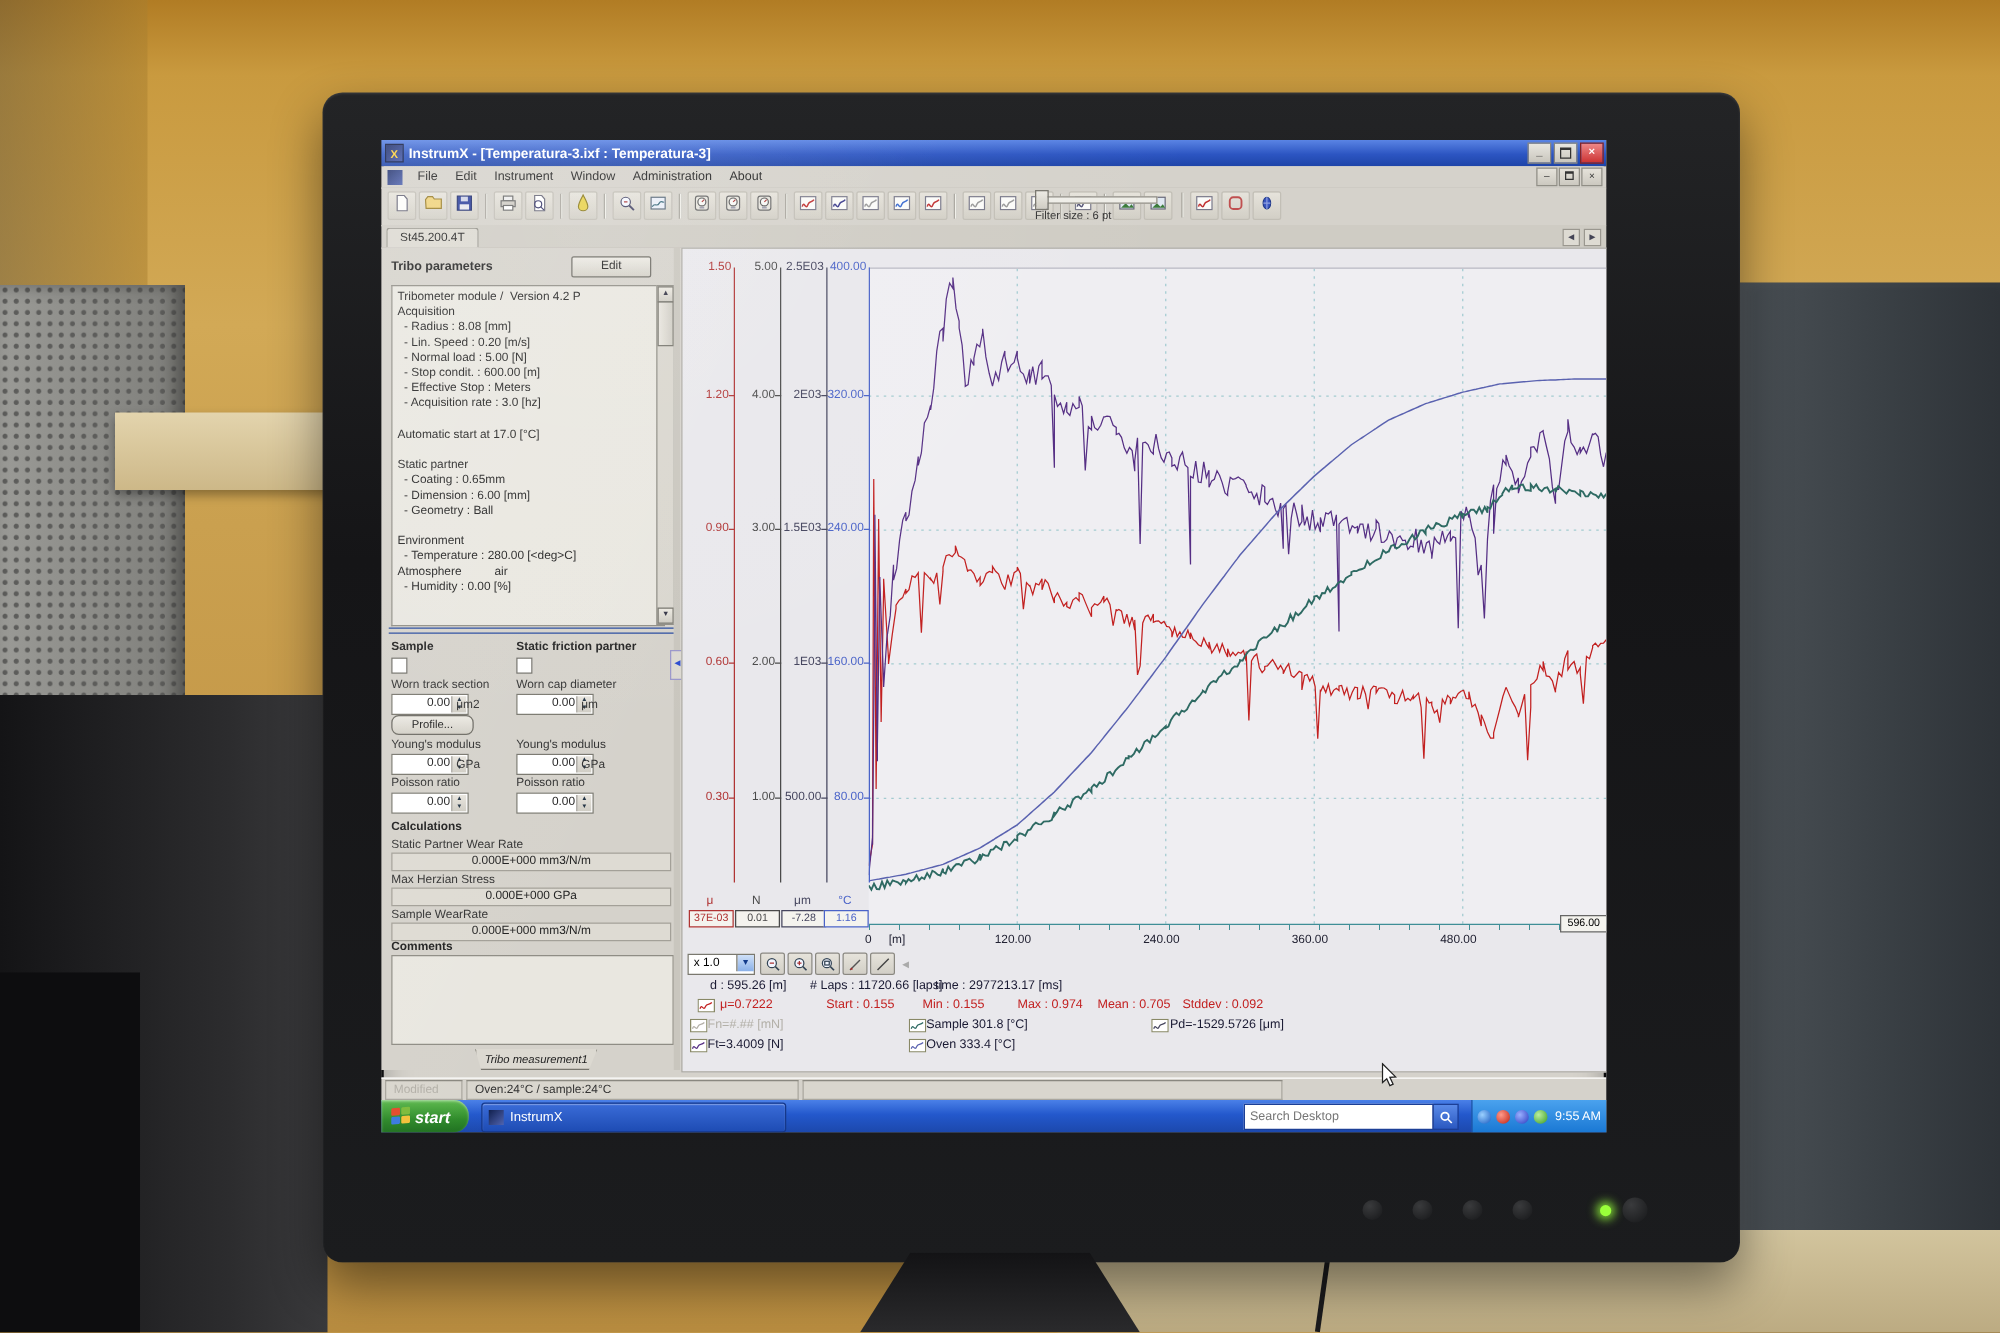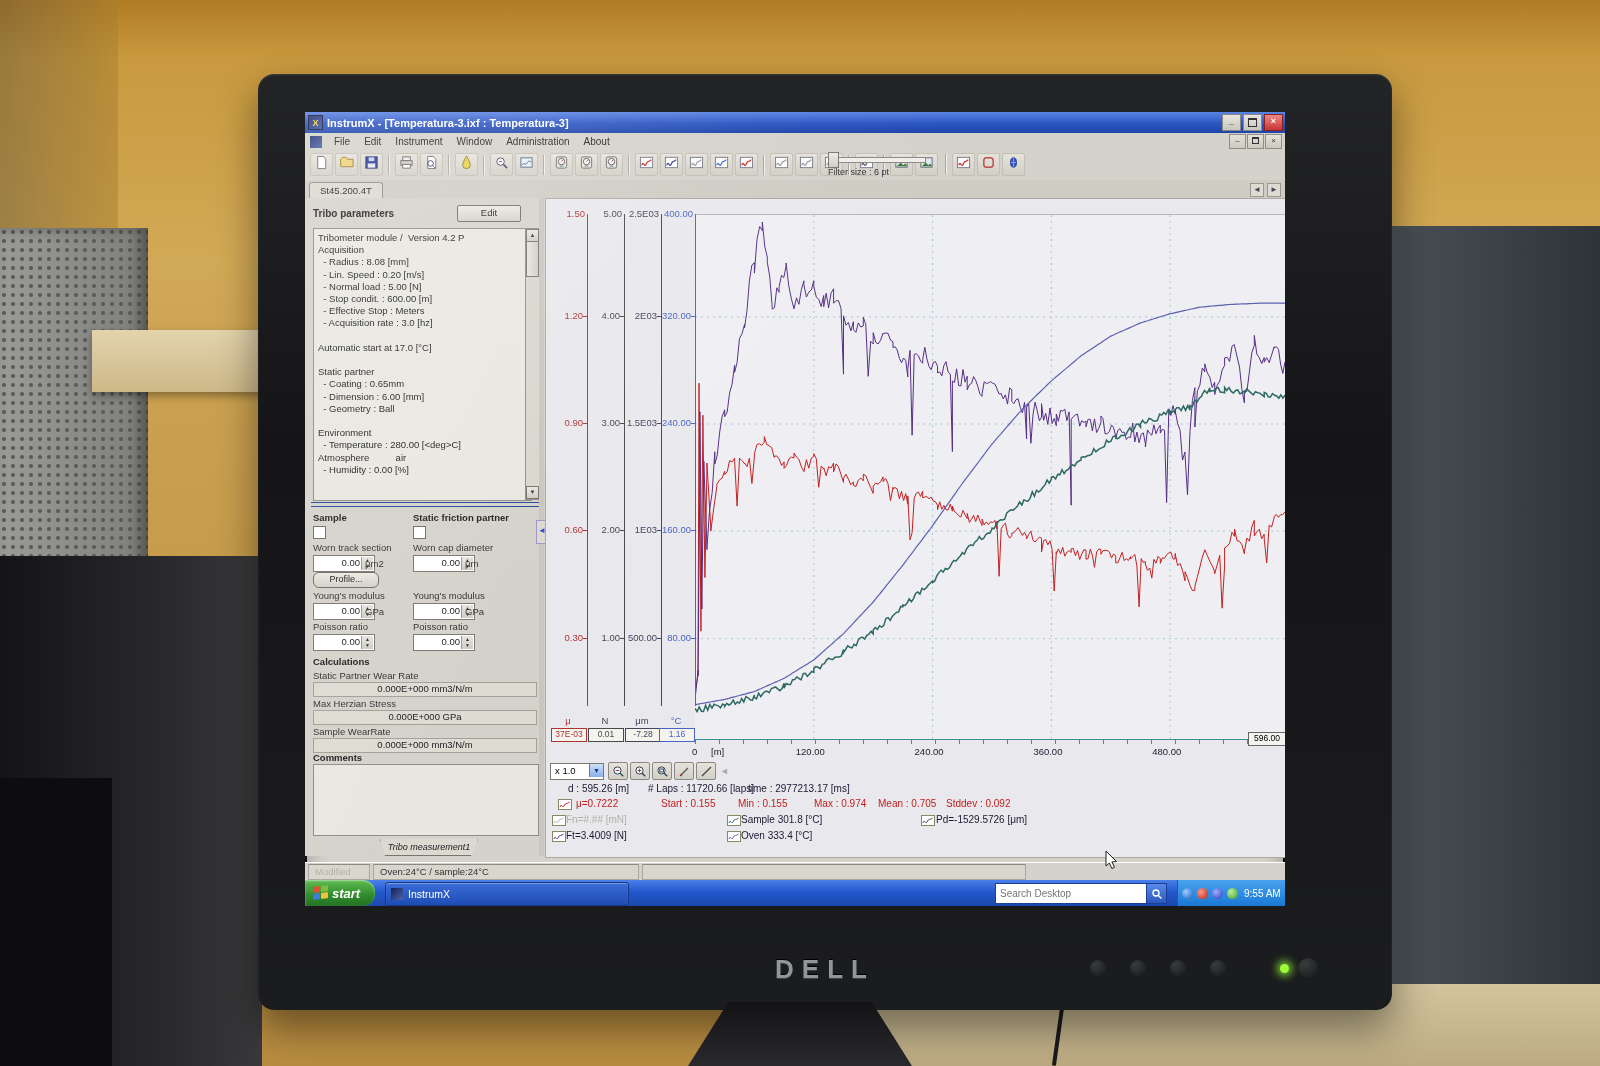--- a/index.html
+++ b/index.html
@@ -598,21 +598,20 @@
           <span style="margin-left:6px;">9:55 AM</span>
         </div>
       </div>
 
       <svg class="cursor" style="left:800px;top:738px;" width="16" height="20">
         <path d="M1 1l10.5 10.5-4.6.4 2.6 5.4-2.6 1.2-2.5-5.5L1 16z" fill="#fff" stroke="#222" stroke-width="1"></path>
       </svg>
     </div>
 
     <div class="bezel-bottom">
-      <div class="dell-logo">DELL</div>
       <div class="bezel-btn" style="left:832px;"></div>
       <div class="bezel-btn" style="left:872px;"></div>
       <div class="bezel-btn" style="left:912px;"></div>
       <div class="bezel-btn" style="left:952px;"></div>
       <div class="power-led"></div>
       <div class="bezel-btn" style="left:1040px;width:20px;height:20px;top:52px;"></div>
     </div>
   </div>
   <div class="stand"></div>
 </div>

